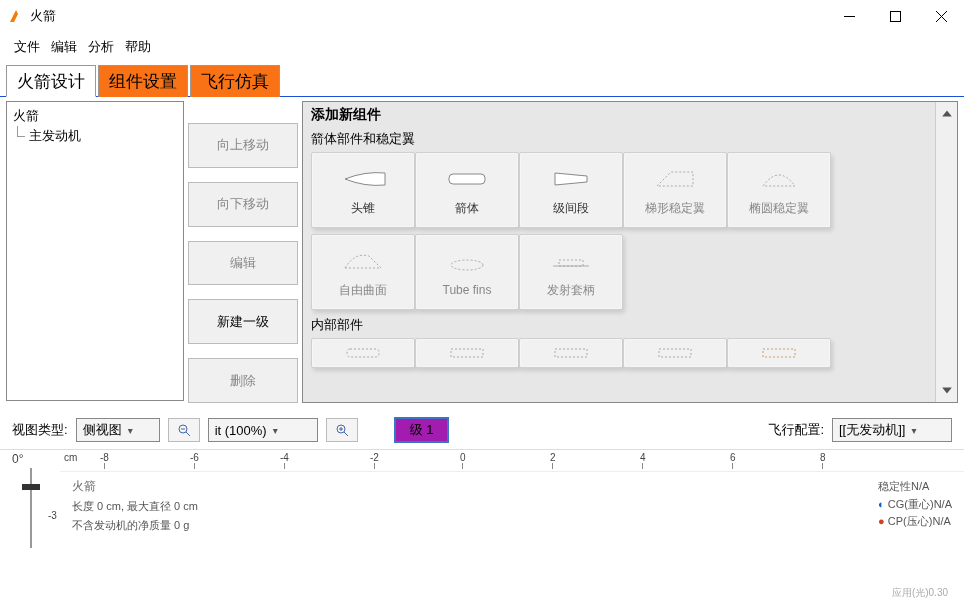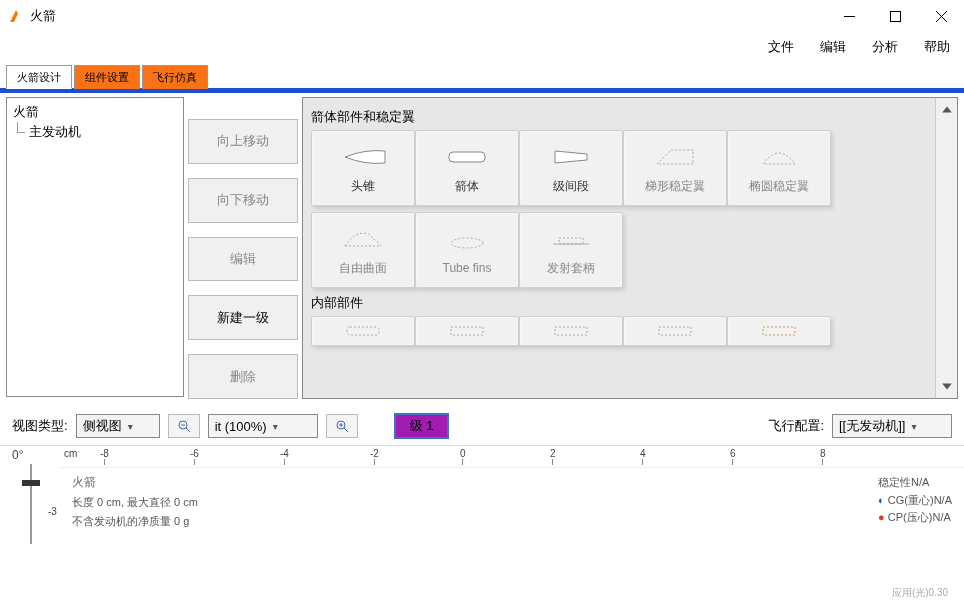--- a/index.html
+++ b/index.html
@@ -25,26 +25,26 @@
   }
   .titlebar .app-icon { width: 16px; height: 16px; margin-right: 6px; }
   .titlebar .title { flex: 1; font-size: 13px; }
   .win-btn {
     width: 46px; height: 32px;
     display: flex; align-items: center; justify-content: center;
     color: #333;
   }
   .win-btn svg { width: 11px; height: 11px; }
   
-  .menubar { display: flex; gap: 18px; padding: 4px 10px 6px 10px; font-size: 13px; justify-content: flex-end; }
+  .menubar { display: flex; gap: 3px; padding: 4px 10px 6px 10px; font-size: 13px; }
   .menubar span { padding: 2px 4px; }
   
   .tabrow {
-    display: flex; gap: 0; border-bottom: 5px solid #1d4ed8; padding: 0 6px;
-    font-size: 11px;
+    display: flex; gap: 0; border-bottom: 1px solid #1d4ed8; padding: 0 6px;
+    font-size: 17px;
   }
   .tab {
     padding: 4px 10px 3px 10px;
     border: 1px solid #999;
     border-bottom: none;
     background: #f97316;
     margin-right: 2px;
     position: relative;
     top: 1px;
   }
@@ -235,20 +235,21 @@
   <div class="btn-col">
     <div class="side-btn">向上移动</div>
     <div class="side-btn">向下移动</div>
     <div class="side-btn">编辑</div>
     <div class="side-btn enabled">新建一级</div>
     <div class="side-btn">删除</div>
   </div>
 
   <div class="palette">
     <div class="palette-inner">
+      <div class="palette-title">添加新组件</div>
       <div class="section-label">箭体部件和稳定翼</div>
 
       <div class="comp-grid">
         <div class="comp">
           <div class="comp-img">
             <svg width="56" height="20" viewBox="0 0 56 20">
                 <path d="M10 10 Q30 2 50 4 L50 16 Q30 18 10 10 Z" fill="#fff" stroke="#888"></path>
               </svg>
           </div>
           <div class="comp-label">头锥</div>

